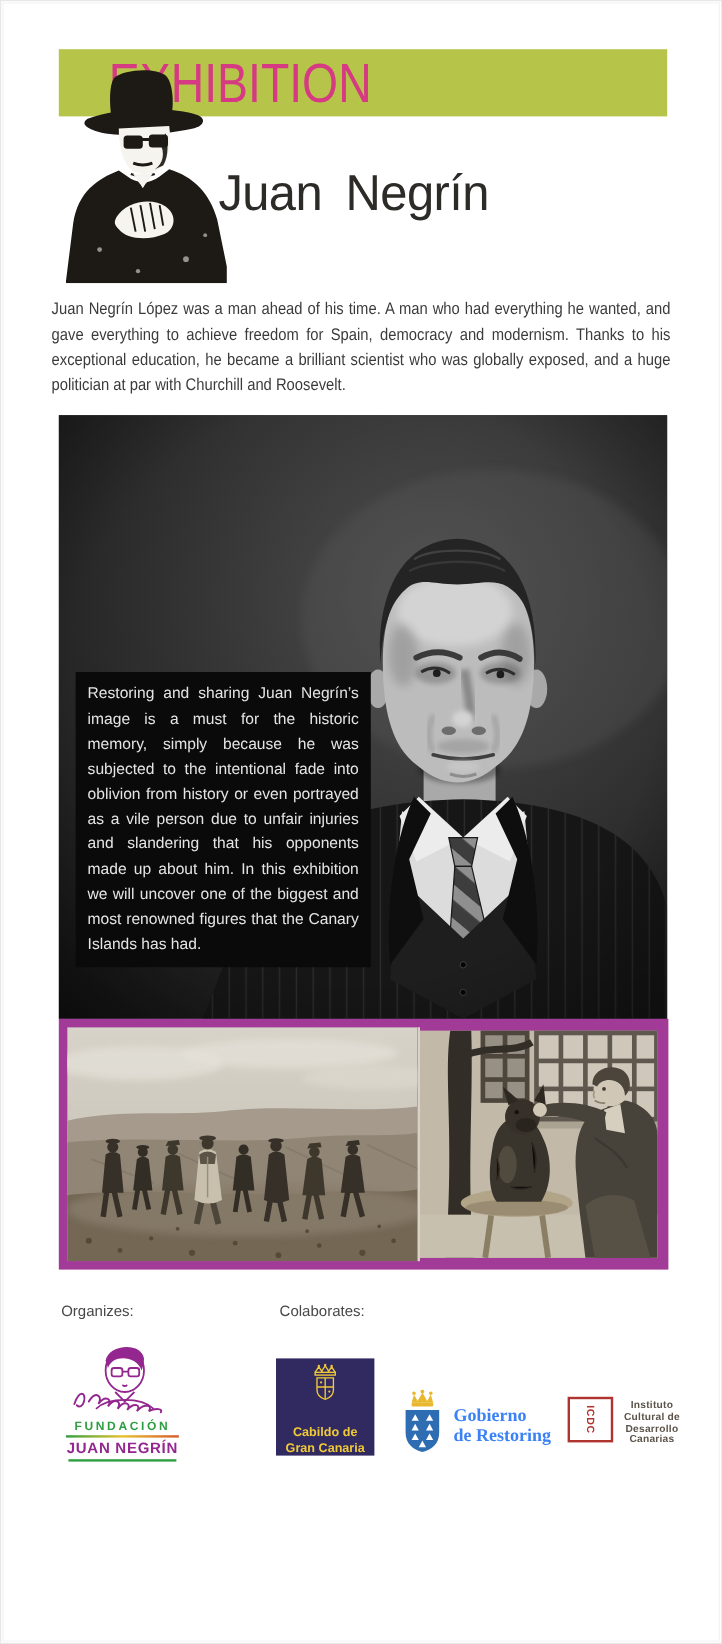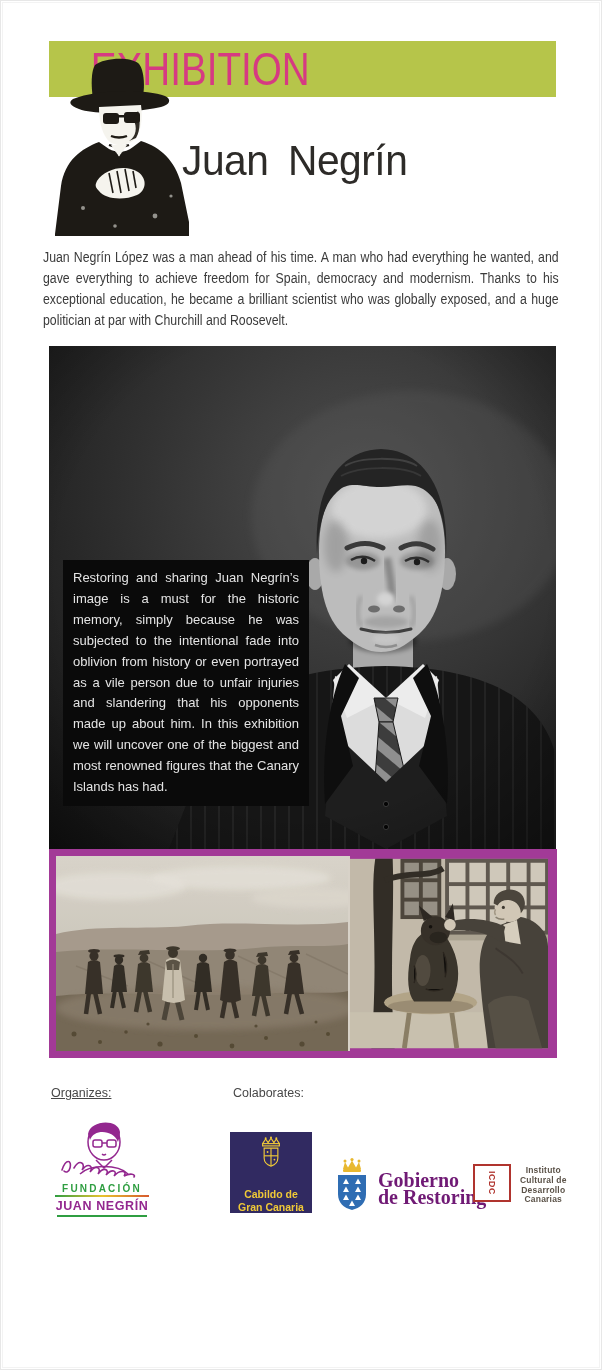--- a/index.html
+++ b/index.html
@@ -31,36 +31,36 @@
              color:#e4e4e4; font-size:13px; line-height:20.9px; text-align:justify; }
 
   
   .collage { position:absolute; left:48px; top:848px; width:508px; height:209px; background:#a23a97;
              padding:7px; display:flex; }
   .collage svg { display:block; height:195px; }
   .ph-right { border-left:2px solid #d8d2c8; }
 
   
   .flabel { position:absolute; font-size:12.5px; color:#474747; }
-  .org-label { left:50px; top:1085px;text-decoration:underline; }
+  .org-label { left:50px; top:1085px; }
   .col-label { left:232px; top:1085px; }
 
   .logo-fund { position:absolute; left:52px; top:1117px; width:98px; text-align:center; }
   .fund1 { font-size:10px; font-weight:700; color:#2f9e41; letter-spacing:2.2px; margin-top:1px; }
   .fund-line1 { height:2px; margin:1px 2px 2px 2px; background:linear-gradient(90deg,#2f9e41,#e8c22f,#d65a2e); }
   .fund2 { font-size:12.5px; font-weight:700; color:#93278f; letter-spacing:0.6px; }
   .fund-line2 { height:2px; margin:2px 4px 0 4px; background:#2f9e41; }
 
   .logo-cabildo { position:absolute; left:229px; top:1131px; width:82px; height:81px; background:#312a61;
                   display:flex; flex-direction:column; align-items:center;gap:17px; }
   .cab-text { font-size:10.5px; font-weight:700; color:#f0c937; line-height:12.5px; text-align:center; }
 
   .logo-gob { position:absolute; left:333px; top:1157px; display:flex; align-items:flex-start; }
   .gob-text { margin-left:8px; margin-top:14px; font-family:"Liberation Serif", serif; font-weight:700;
-              font-size:20px; line-height:16.5px; color:#701a75; }
+              font-size:15px; line-height:16.5px; color:#3b82f6; }
 
   .logo-icdc { position:absolute; left:472px; top:1163px; display:flex; align-items:flex-start; }
   .icdc-box { width:38px; height:38px; border:2.5px solid #b0342e; display:flex; align-items:center; justify-content:center; background:#fff; }
   .icdc-vert { writing-mode:vertical-rl; font-size:8.8px; font-weight:700; color:#b0342e; letter-spacing:0.6px; line-height:1; }
   .icdc-text { margin-left:9px; margin-top:2px; font-size:8.5px; font-weight:700; color:#5c5349; line-height:9.8px; letter-spacing:0.2px;text-align:center; }
 </style>
 </head>
 <body>
 
 <div class="page">

